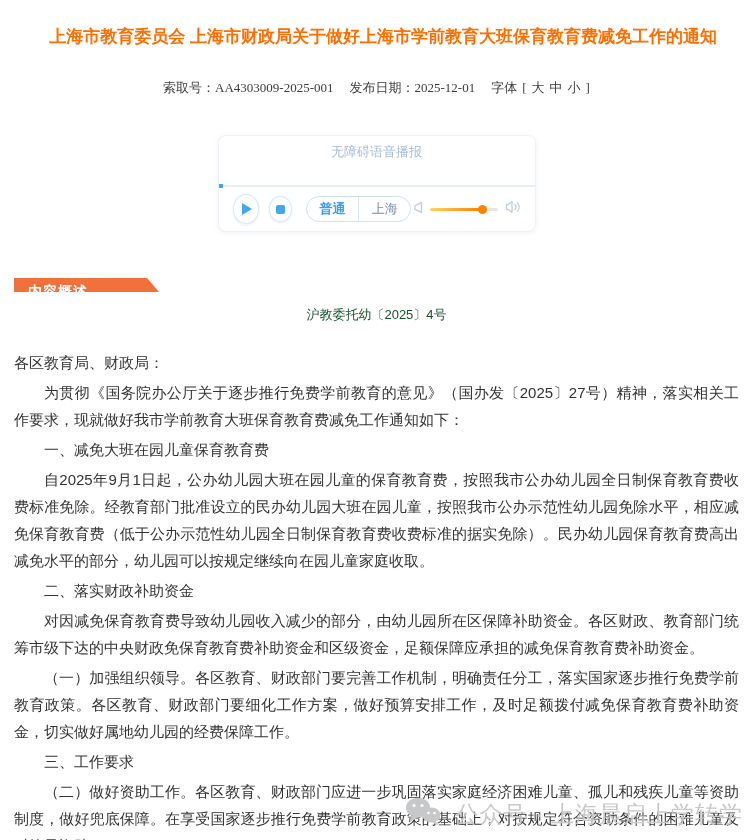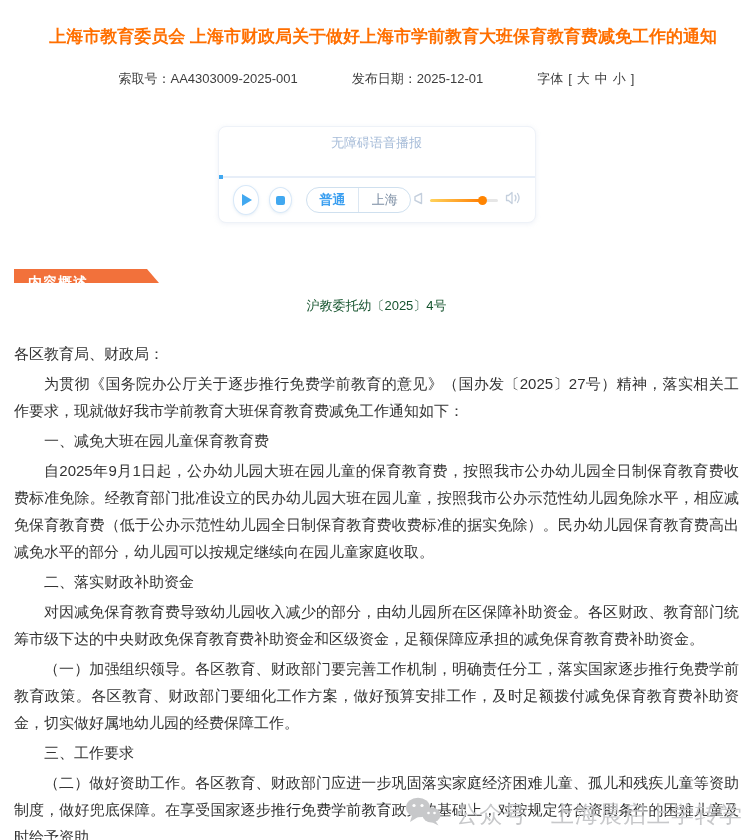--- a/index.html
+++ b/index.html
@@ -20,28 +20,29 @@
     margin: 26px 36px 0;
     text-align: right;
     color: #ff6f00;
     font-size: 17px;
     font-weight: bold;
     line-height: 21px;
   }
 
   
   .meta-row {
-    margin-top: 23px;
+    margin-top: 32px;
     display: flex;
     justify-content: center;
     align-items: center;
-    gap: 54px;
+    gap: 16px;
     font-size: 13px;
     color: #3d3d3d;
     line-height: 18px;
+    font-family: Liberation Serif, serif;
   }
   .meta-item { white-space: nowrap; }
   .font-switch { display: inline-flex; align-items: center; gap: 5px; }
   .font-size-link { color: #3d3d3d; text-decoration: none; cursor: pointer; }
 
   
   .player {
     width: 318px;
     margin: 38px auto 0;
     background: #ffffff;

